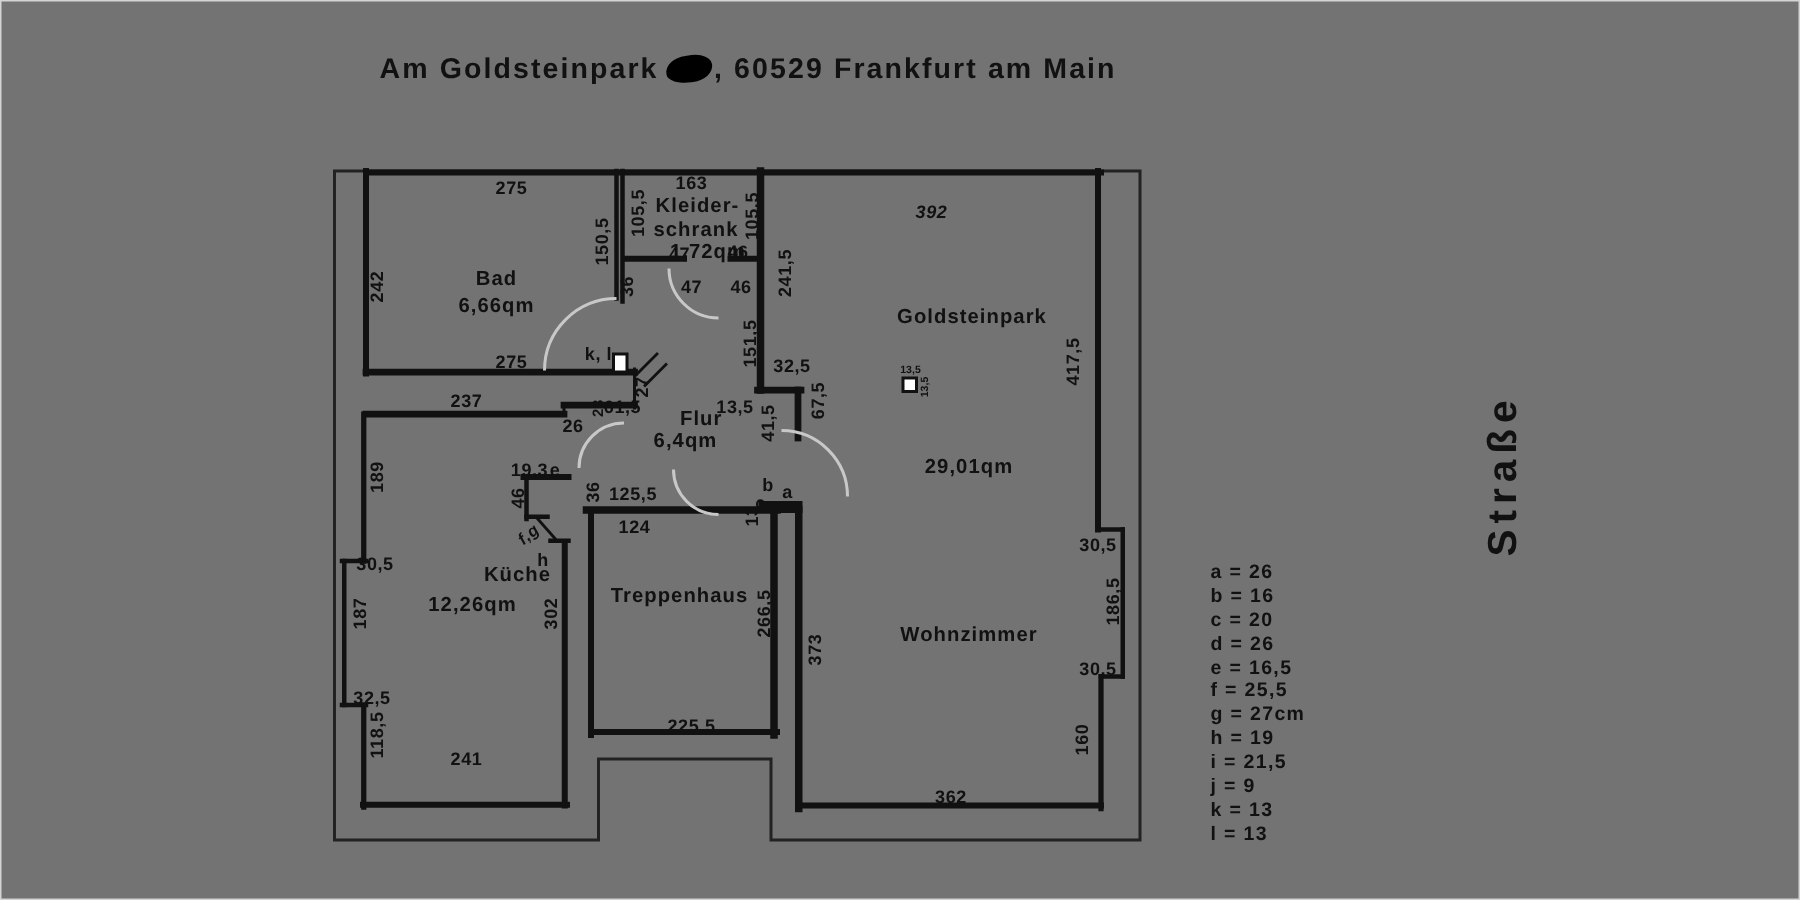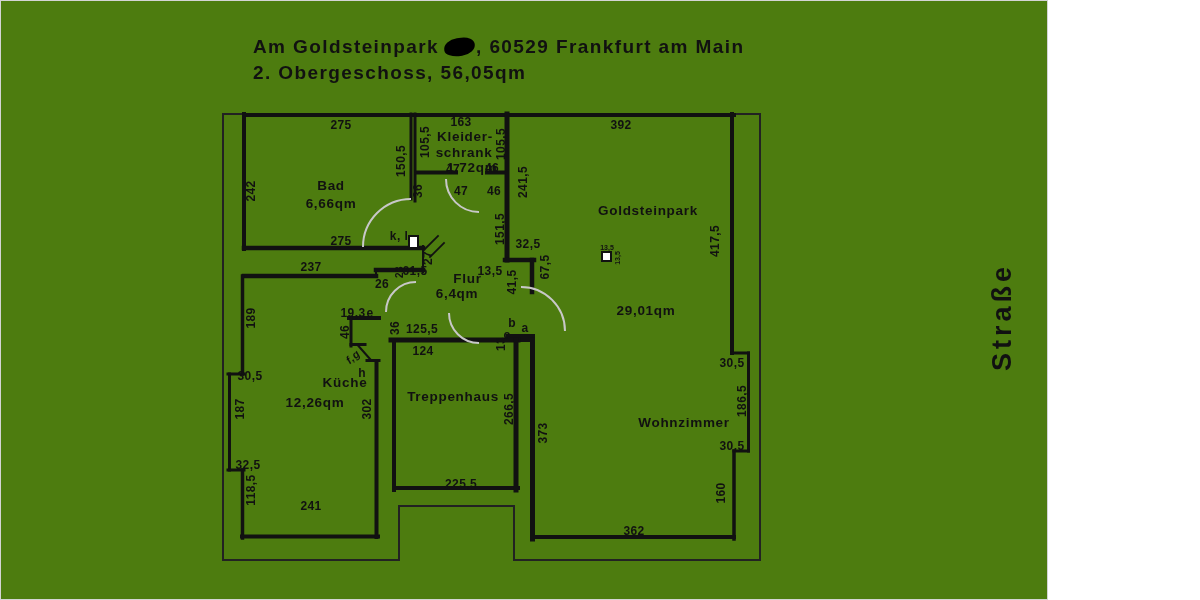--- a/index.html
+++ b/index.html
@@ -1,18 +1,18 @@
 <!DOCTYPE html>
 <html><head>
 <meta charset="utf-8">
 <style>
   html,body{margin:0;padding:0;background:#fff;}
   .stage{
-    position:relative;width:1048px;height:600px;overflow:hidden;
-    background:#4d7c0f;border:1px solid #d4d4d4;box-sizing:border-box;
+    position:relative;width:1200px;height:600px;overflow:hidden;
+    background:#737373;border:1px solid #d4d4d4;box-sizing:border-box;
     font-family:"Liberation Sans",sans-serif;color:#111;
   }
   .plan-svg{position:absolute;left:0;top:0;}
   
   .lbl{
     position:absolute;transform:translate(-50%,-50%);
     font:bold 12px "Liberation Sans",sans-serif;letter-spacing:.4px;
     color:#111;white-space:nowrap;line-height:1;
   }
   .lbl.v{transform:translate(-50%,-50%) rotate(-90deg);}
@@ -107,27 +107,26 @@
       <path d="M362,246 A48,48 0 0 1 410,198"></path>
       <path d="M445,178 A33,33 0 0 0 478,211"></path>
       <path d="M385,311 A30,30 0 0 1 415,281"></path>
       <path d="M448,312 A30,30 0 0 0 478,342"></path>
       <path d="M520,286 A44,44 0 0 1 564,330"></path>
     </g>
   </svg>
 
   <div class="title">
     <div><span>Am Goldsteinpark</span><span class="blob"></span><span>, 60529 Frankfurt am Main</span></div>
-    <div>2. Obergeschoss, 56,05qm</div>
   </div>
 
   <div id="labels">
       <div class="lbl " style="left: 340px; top: 124px;">275</div>
       <div class="lbl " style="left: 460px; top: 121px;">163</div>
-      <div class="lbl " style="left: 620px; top: 124px;">392</div>
+      <div class="lbl " style="left: 620px; top: 140px; font-style: italic;">392</div>
       <div class="lbl v" style="left: 250px; top: 190px;">242</div>
       <div class="lbl v" style="left: 400px; top: 160px;">150,5</div>
       <div class="lbl v" style="left: 424px; top: 141px;">105,5</div>
       <div class="lbl v" style="left: 500px; top: 143px;">105,5</div>
       <div class="lbl " style="left: 452px; top: 168px;">47</div>
       <div class="lbl " style="left: 491px; top: 167px;">46</div>
       <div class="lbl " style="left: 460px; top: 190px;">47</div>
       <div class="lbl " style="left: 493px; top: 190px;">46</div>
       <div class="lbl v" style="left: 417px; top: 190px;">36</div>
       <div class="lbl " style="left: 340px; top: 240px;">275</div>
@@ -173,24 +172,38 @@
       <div class="lbl " style="left: 731px; top: 445px;">30,5</div>
       <div class="lbl v" style="left: 720px; top: 492px;">160</div>
       <div class="lbl " style="left: 633px; top: 530px;">362</div>
       <div class="lbl room" style="left: 330px; top: 185px;">Bad</div>
       <div class="lbl room" style="left: 330px; top: 203px;">6,66qm</div>
       <div class="lbl room" style="left: 464px; top: 136px;">Kleider-</div>
       <div class="lbl room" style="left: 463px; top: 152px;">schrank</div>
       <div class="lbl room" style="left: 471px; top: 167px;">1,72qm</div>
       <div class="lbl room" style="left: 647px; top: 210px;">Goldsteinpark</div>
       <div class="lbl room" style="left: 645px; top: 310px;">29,01qm</div>
-      <div class="lbl room" style="left: 645px; top: 422px; margin-left: 38px;">Wohnzimmer</div>
+      <div class="lbl room" style="left: 645px; top: 422px;">Wohnzimmer</div>
       <div class="lbl room" style="left: 450px; top: 278px; padding-left: 33px;">Flur</div>
       <div class="lbl room" style="left: 456px; top: 293px;">6,4qm</div>
       <div class="lbl room" style="left: 310px; top: 382px; margin-left: 34px;">Küche</div>
       <div class="lbl room" style="left: 314px; top: 402px;">12,26qm</div>
       <div class="lbl room" style="left: 452px; top: 396px;">Treppenhaus</div>
     </div>
 
+  <div class="legend" id="legend">
+      <div>a = 26</div>
+      <div>b = 16</div>
+      <div>c = 20</div>
+      <div>d = 26</div>
+      <div>e = 16,5</div>
+      <div>f = 25,5</div>
+      <div>g = 27cm</div>
+      <div>h = 19</div>
+      <div>i = 21,5</div>
+      <div>j = 9</div>
+      <div>k = 13</div>
+      <div>l = 13</div>
+    </div>
 
   <div class="street">Straße</div>
 
 </div>
 
 </body></html>

